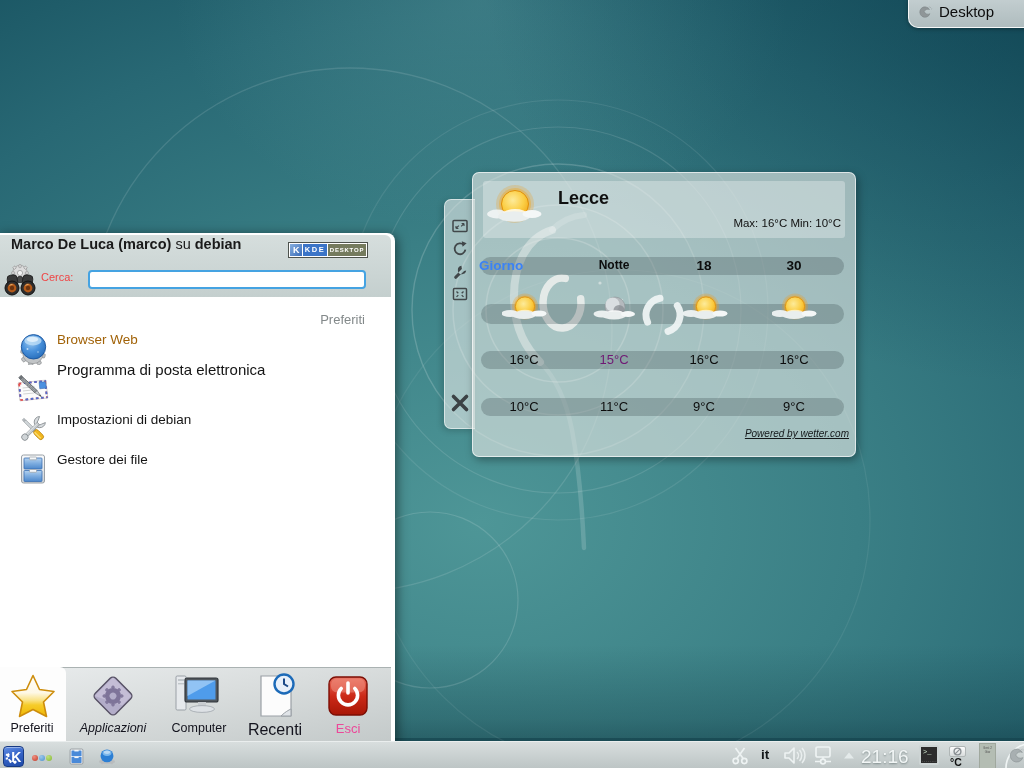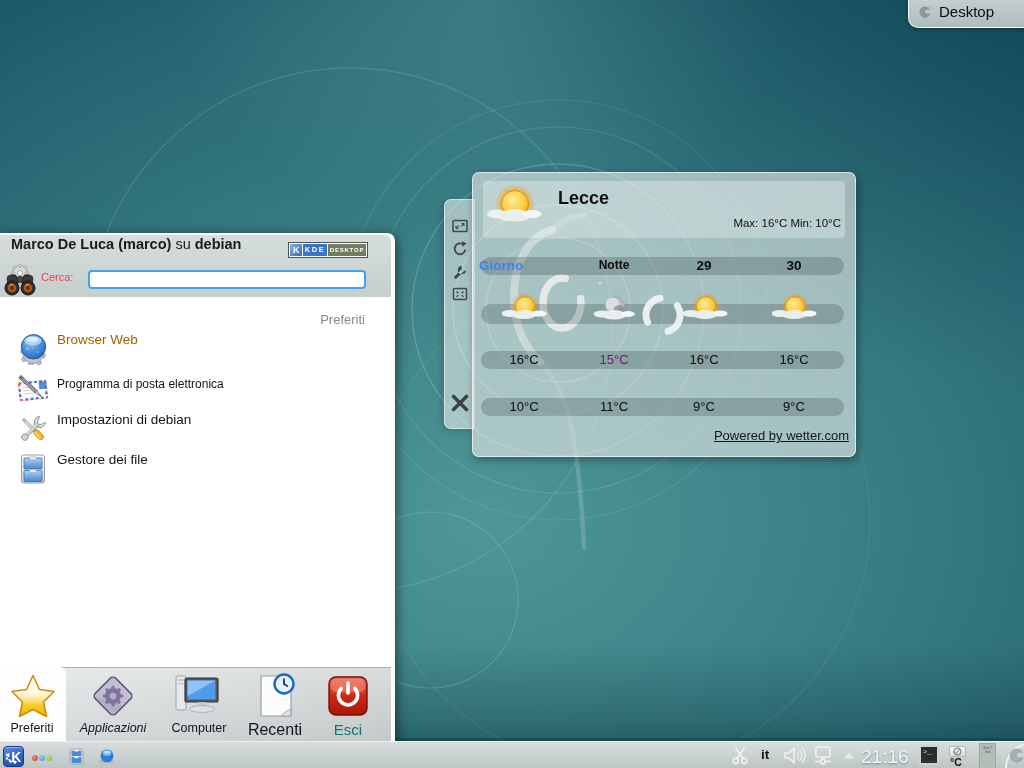--- a/index.html
+++ b/index.html
@@ -111,21 +111,21 @@
   <div class="abs" style="left:85px;top:15px;font-size:18px;font-weight:bold;color:#101010;">Lecce</div>
   <div class="abs" style="right:14px;top:44px;font-size:11.5px;color:#101010;">Max: 16°C Min: 10°C</div>
 
   <div class="abs" style="left:8px;top:84px;width:363px;height:18px;background:rgba(52,66,70,0.26);border-radius:9px;"></div>
   <div class="abs" style="left:8px;top:131px;width:363px;height:20px;background:rgba(52,66,70,0.26);border-radius:10px;"></div>
   <div class="abs" style="left:8px;top:178px;width:363px;height:18px;background:rgba(52,66,70,0.26);border-radius:9px;"></div>
   <div class="abs" style="left:8px;top:225px;width:363px;height:18px;background:rgba(52,66,70,0.26);border-radius:9px;"></div>
 
   <div class="abs" style="left:6px;top:85px;width:90px;text-align:left;font-size:13.5px;font-weight:bold;color:#3b82f6;">Giorno</div>
   <div class="abs" style="left:96px;top:85px;width:90px;text-align:center;font-size:12px;font-weight:bold;color:#0c0c0c;">Notte</div>
-  <div class="abs" style="left:186px;top:85px;width:90px;text-align:center;font-size:13.5px;font-weight:bold;color:#0c0c0c;">29</div>
+  <div class="abs" style="left:186px;top:85px;width:90px;text-align:center;font-size:13.5px;font-weight:bold;color:#0c0c0c;">18</div>
   <div class="abs" style="left:276px;top:85px;width:90px;text-align:center;font-size:13.5px;font-weight:bold;color:#0c0c0c;">30</div>
 
   <div class="abs" style="left:6px;top:179px;width:90px;text-align:center;font-size:13px;color:#0c0c0c;">16°C</div>
   <div class="abs" style="left:96px;top:179px;width:90px;text-align:center;font-size:13px;color:#701a75;">15°C</div>
   <div class="abs" style="left:186px;top:179px;width:90px;text-align:center;font-size:13px;color:#0c0c0c;">16°C</div>
   <div class="abs" style="left:276px;top:179px;width:90px;text-align:center;font-size:13px;color:#0c0c0c;">16°C</div>
 
   <div class="abs" style="left:6px;top:226px;width:90px;text-align:center;font-size:13px;color:#0c0c0c;">10°C</div>
   <div class="abs" style="left:96px;top:226px;width:90px;text-align:center;font-size:13px;color:#0c0c0c;">11°C</div>
   <div class="abs" style="left:186px;top:226px;width:90px;text-align:center;font-size:13px;color:#0c0c0c;">9°C</div>
@@ -175,21 +175,21 @@
     <ellipse cx="37" cy="20.5" rx="7.5" ry="3.1" fill="#f4f7f7"></ellipse>
   </svg>
 
   <svg class="abs" width="56" height="56" viewBox="0 0 56 56" style="left:162px;top:114px">
     <g fill="none" stroke="#eef4f4" stroke-width="7" stroke-linecap="round" opacity="0.95">
       <path d="M 25.0,11.3 A 17,17 0 0 0 12.6,35.2"></path>
       <path d="M 42.3,18.7 A 17,17 0 0 1 33.0,44.3"></path>
     </g>
   </svg>
 
-  <div class="abs" style="right:6px;top:255px;font-size:13px;color:#14181a;text-decoration:underline;">Powered by wetter.com</div>
+  <div class="abs" style="right:6px;top:255px;font-size:10px;color:#14181a;text-decoration:underline;font-style:italic;">Powered by wetter.com</div>
 </div>
 
 <div class="abs" id="kickoff" style="left:-2px;top:233px;width:395px;height:508px;border:2px solid rgba(255,255,255,0.9);border-left:none;border-bottom:none;border-radius:0 8px 0 0;box-shadow:2px 2px 12px rgba(0,0,0,0.5);background:#fff;">
 
   <div class="abs" style="left:0;top:0;width:393px;height:62px;background:linear-gradient(#d6dedd,#c4cfce);border-radius:0 6px 0 0;"></div>
   <div class="abs" style="left:13px;top:1px;font-size:14.5px;color:#1a1a1a;"><b>Marco De Luca (marco)</b> su <b>debian</b></div>
 
   <div class="abs" style="left:290px;top:7px;width:76px;height:12px;border:1.5px solid #4e534e;background:#fff;padding:1px;">
     <div style="float:left;width:12px;height:12px;background:linear-gradient(135deg,#85aede,#3a6cb8);position:relative;">
       <span style="position:absolute;left:3px;top:0.5px;color:#fff;font-size:9px;font-weight:bold;line-height:11px;">K</span>
@@ -279,21 +279,21 @@
       <path d="M6,14 h12 M6,17 h9 M6,20 h11" stroke="#d4d4d4" stroke-width="1"></path>
     </g>
     <g transform="rotate(-47 16 16)">
       <rect x="14.5" y="-2" width="3.2" height="22" fill="#8a8f93" stroke="#4a4e52" stroke-width="0.7"></rect>
       <path d="M15.1,-2 v22 M16.8,-2 v22" stroke="#c8ccce" stroke-width="0.7" stroke-dasharray="1.2 1.2"></path>
       <path d="M14.5,20 L16.1,27.5 L17.7,20 Z" fill="#c9cdd0" stroke="#6a6e72" stroke-width="0.6"></path>
       <path d="M15.6,24.8 L16.1,27.5 L16.6,24.8 Z" fill="#2e2e2e"></path>
       <rect x="14.3" y="-2" width="3.6" height="3" fill="#6d7276"></rect>
     </g>
   </svg>
-  <div class="abs" style="left:59px;top:142px;font-size:12px;color:#141414;">Programma di posta elettronica</div>
+  <div class="abs" style="left:59px;top:126px;font-size:15px;color:#141414;">Programma di posta elettronica</div>
 
   <svg class="abs" width="32" height="32" viewBox="0 0 32 32" style="left:19px;top:178px">
     <g transform="rotate(-45 16 16)">
       <path d="M14.9,2 L17.1,2 L17.3,4.5 L14.7,4.5 Z" fill="#b8bec2" stroke="#8a9094" stroke-width="0.5"></path>
       <rect x="14.7" y="4.5" width="2.6" height="11.5" fill="#d2d7da" stroke="#8a9094" stroke-width="0.6"></rect>
       <rect x="13.9" y="16" width="4.2" height="2.2" fill="#b0b6ba" stroke="#8a9094" stroke-width="0.5"></rect>
       <rect x="13.3" y="18.2" width="5.4" height="11.5" rx="2.6" fill="#f2b81e" stroke="#b9820e" stroke-width="0.8"></rect>
       <path d="M14.8,19.5 v8.5" stroke="#f9da70" stroke-width="1.5"></path>
     </g>
     <g transform="rotate(45 16 16)">
@@ -390,21 +390,21 @@
         <stop offset="0" stop-color="#e87060"></stop>
         <stop offset="0.5" stop-color="#cc2a18"></stop>
         <stop offset="1" stop-color="#a81606"></stop>
       </linearGradient>
     </defs>
     <rect x="4" y="4" width="38" height="38" rx="7" fill="url(#escig)" stroke="#7c0e04" stroke-width="1.4"></rect>
     <rect x="6" y="5.5" width="34" height="14" rx="6" fill="#f09080" opacity="0.55"></rect>
     <path d="M 16.2,15.5 A 9.6,9.6 0 1 0 29.8,15.5" fill="none" stroke="#ffffff" stroke-width="3.6" stroke-linecap="round"></path>
     <path d="M23,10 V 20" stroke="#fff" stroke-width="3.6" stroke-linecap="round"></path>
   </svg>
-  <div class="abs" style="left:316px;top:486px;width:68px;text-align:center;font-size:15px;color:#0f766e;">Esci</div>
+  <div class="abs" style="left:316px;top:486px;width:68px;text-align:center;font-size:13px;color:#ec4899;">Esci</div>
 </div>
 
 <div class="abs" id="panel" style="left:0;top:741px;width:1024px;height:27px;background:linear-gradient(#d8dede,#bdc5c5);border-top:1px solid #eaeeee;box-sizing:border-box;">
 
   <div class="abs" style="left:3px;top:4px;width:21px;height:21px;border-radius:4px;background:linear-gradient(160deg,#628fe4 0%,#3765c8 45%,#1e4aa8 100%);border:1px solid #173a84;box-sizing:border-box;box-shadow:inset 0 1px 0 rgba(255,255,255,0.4);">
     <svg width="19" height="19" viewBox="0 0 19 19" style="position:absolute;left:0;top:0">
       <g fill="#ffffff" stroke="none">
         <path d="M 4.0,5.8 A 6.4,6.4 0 0 0 3.4,10.2 L 5.4,9.9 A 4.4,4.4 0 0 1 5.7,7.2 Z"></path>
         <path d="M 3.9,12.6 A 6.4,6.4 0 0 0 7.0,15.7 L 7.6,13.7 A 4.4,4.4 0 0 1 5.8,11.9 Z"></path>
         <path d="M 9.3,16.1 A 6.4,6.4 0 0 0 13.0,15.2 L 11.8,13.5 A 4.4,4.4 0 0 1 9.5,14.1 Z"></path>

